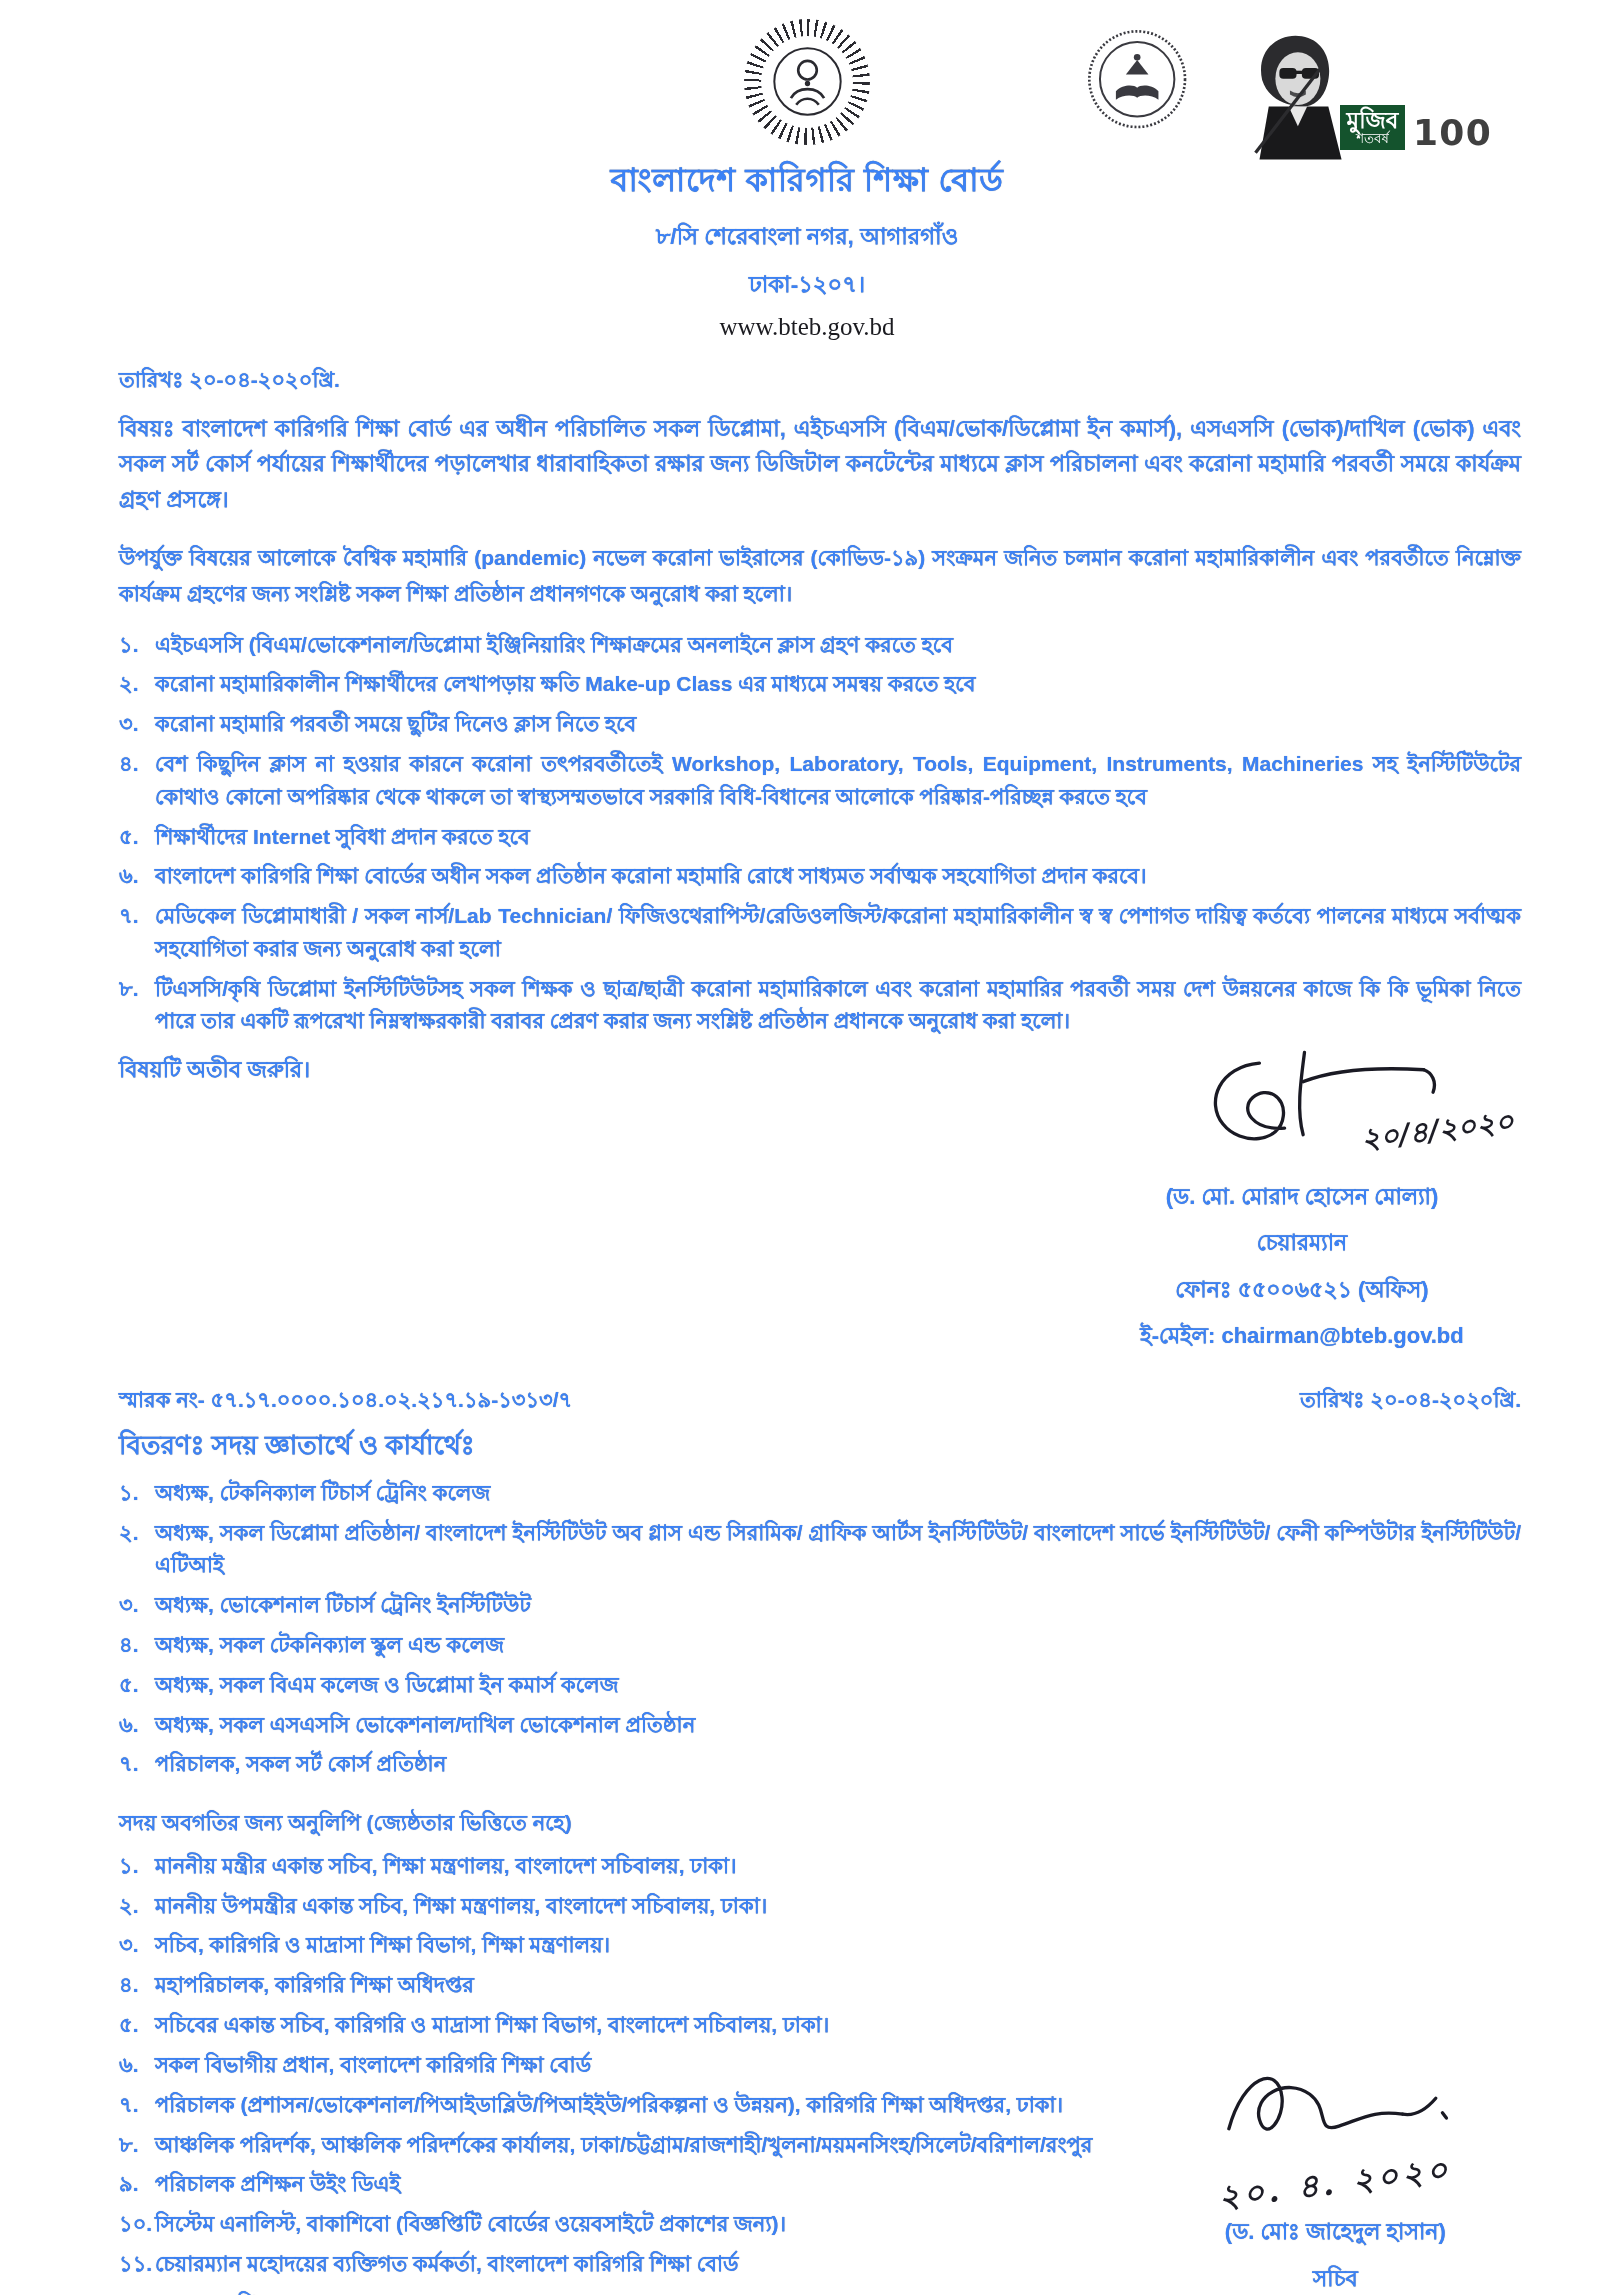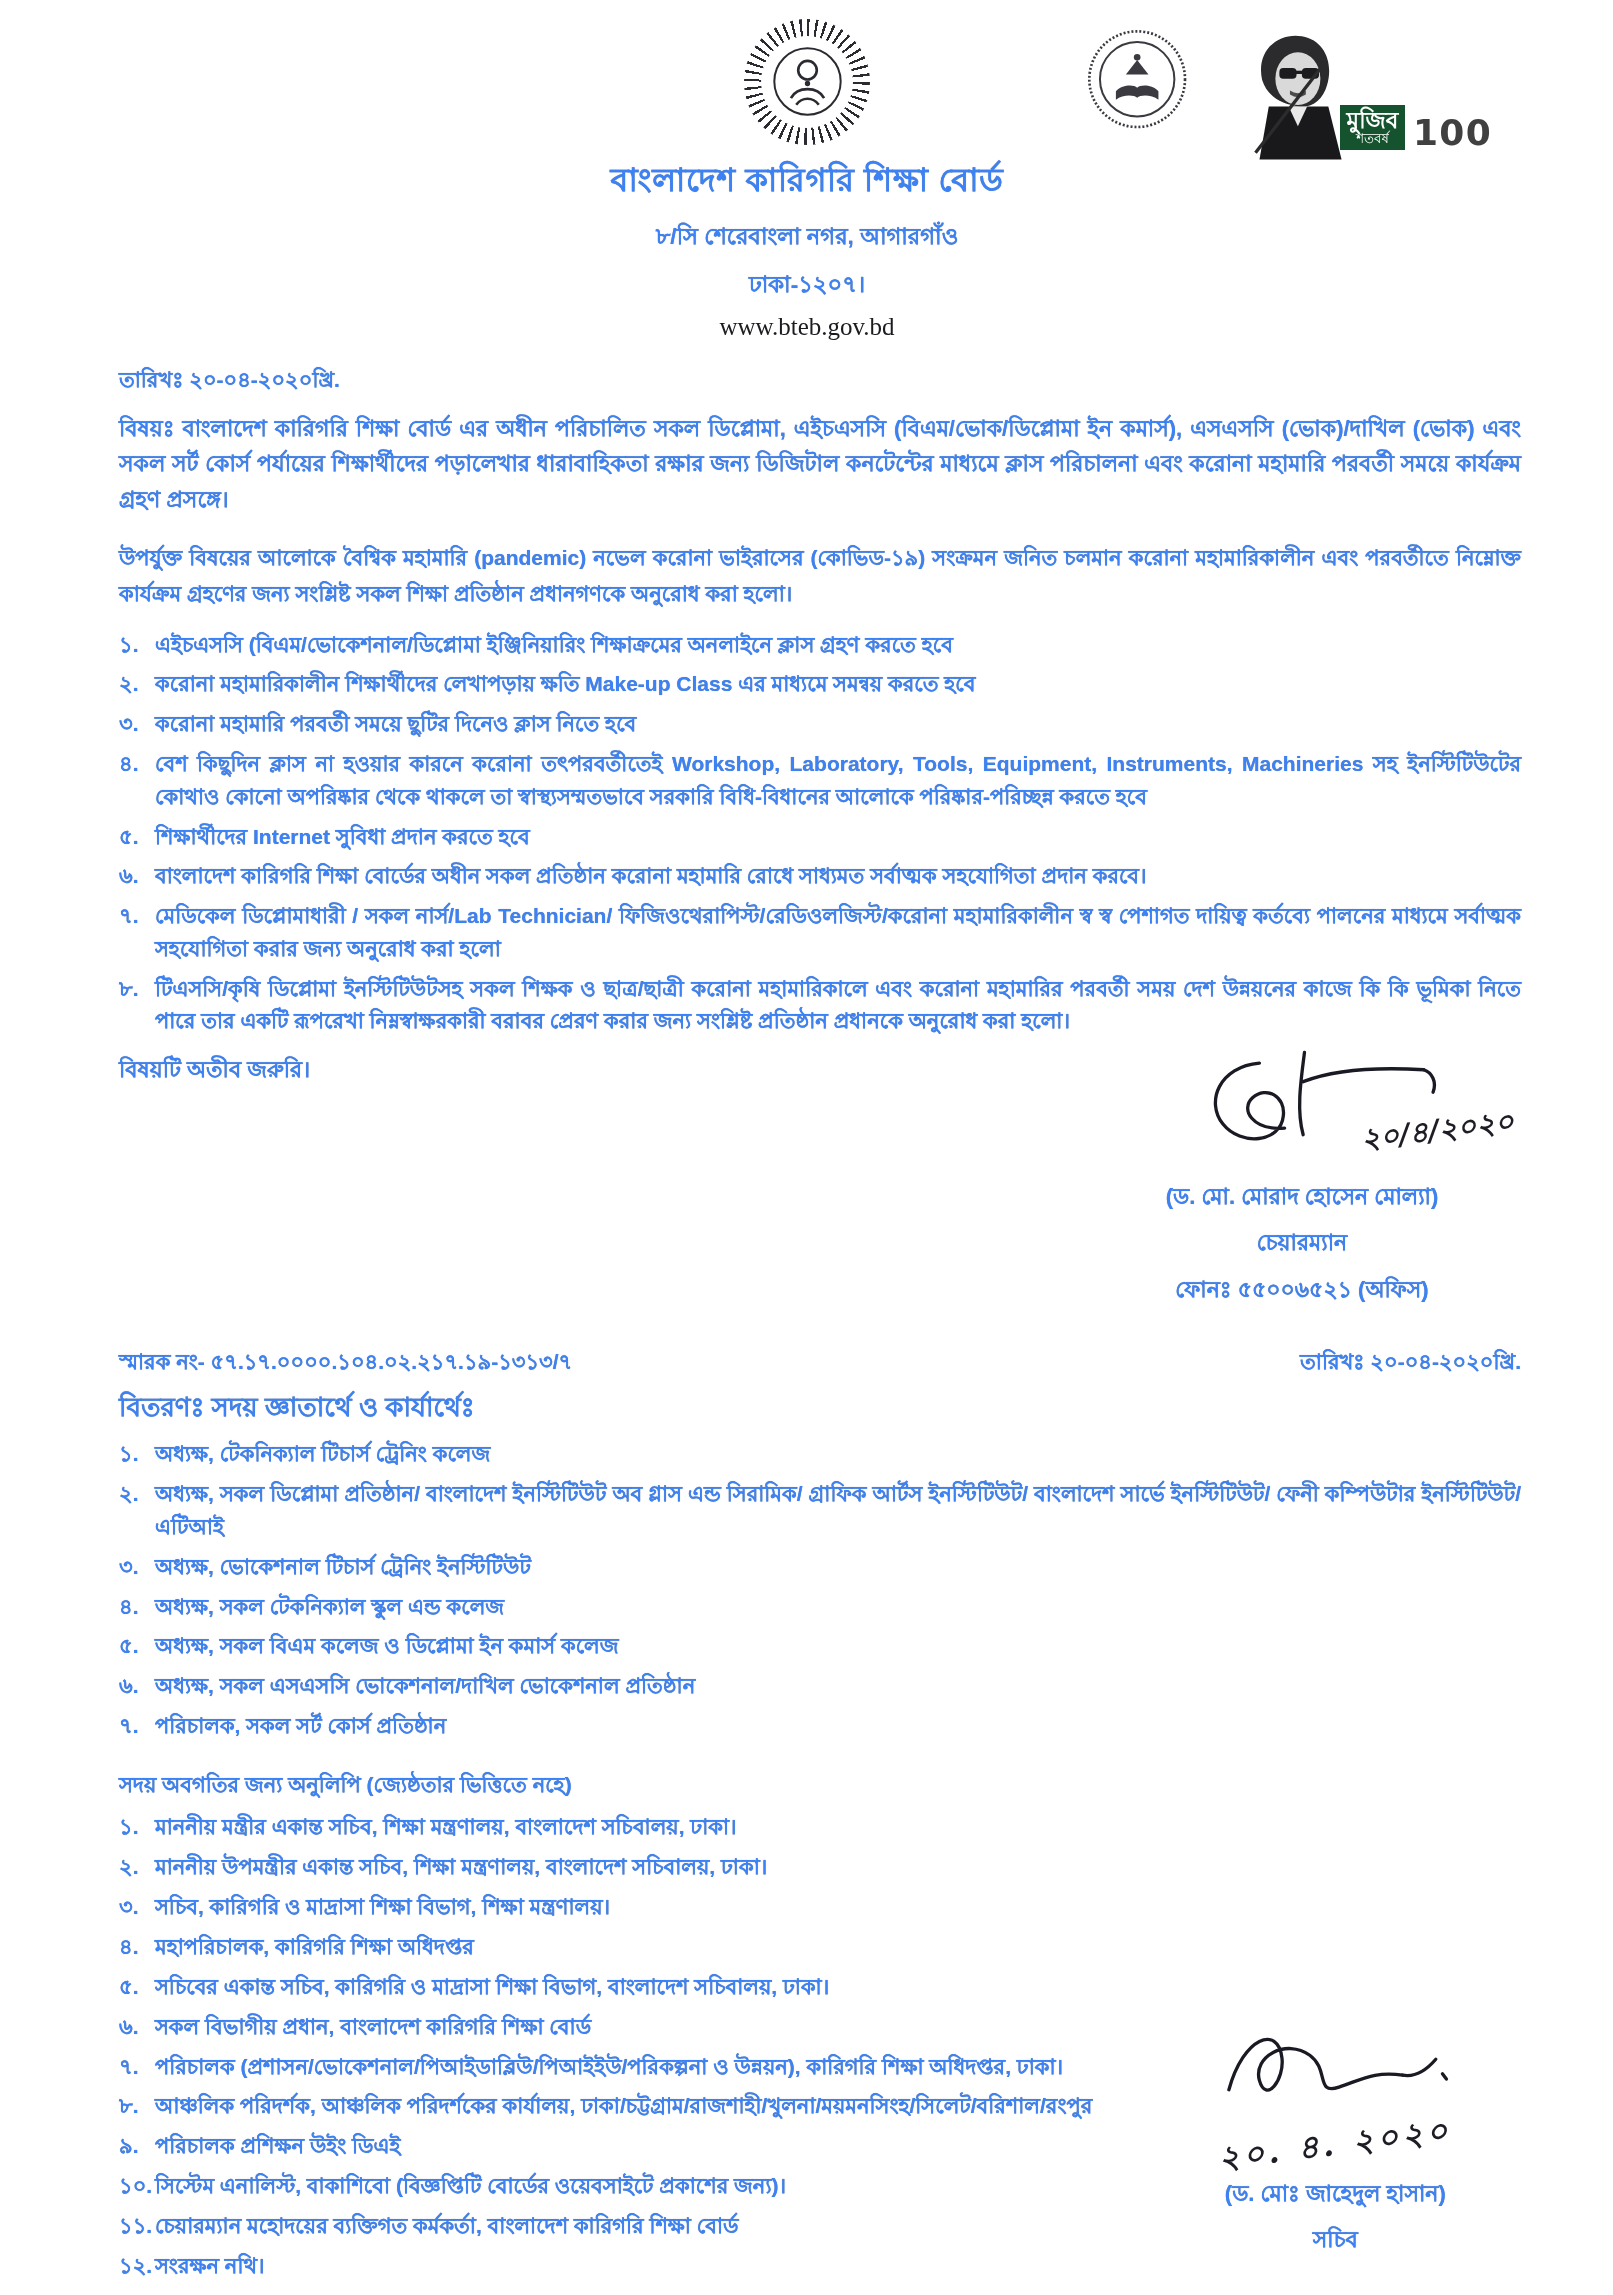--- a/index.html
+++ b/index.html
@@ -171,23 +171,24 @@
           <path d="M150,30 C90,35 68,88 95,122 C122,156 182,150 186,110 C190,80 160,64 140,82 C120,100 140,132 188,128"></path>
           <path d="M218,14 C212,60 206,102 216,138"></path>
           <path d="M216,58 C262,40 330,36 398,40"></path>
           <path d="M398,40 C410,44 418,58 412,74"></path>
         </g>
       </svg>
       <span class="hand-date">২০/৪/২০২০</span>
       <div class="sig-name scan">(ড. মো. মোরাদ হোসেন মোল্যা)</div>
       <div class="sig-line scan">চেয়ারম্যান</div>
       <div class="sig-line scan">ফোনঃ ৫৫০০৬৫২১ (অফিস)</div>
-    </div>
-
-    <div class="memorow scan" style="margin-top:37px;align-items:flex-end;">
+      <div class="sig-line scan">ই-মেইল: chairman@bteb.gov.bd</div>
+    </div>
+
+    <div class="memorow scan" style="margin-top:29px;align-items:flex-end;">
       <span>স্মারক নং- ৫৭.১৭.০০০০.১০৪.০২.২১৭.১৯-১৩১৩/৭</span>
       <span>তারিখঃ ২০-০৪-২০২০খ্রি.</span>
     </div>
 
     <div class="dist-heading scan">বিতরণঃ সদয় জ্ঞাতার্থে ও কার্যার্থেঃ</div>
 
     <div class="list scan" style="margin-top:6.6px;">
       <div class="item">
         <span class="num">১.</span>
         <span class="txt">অধ্যক্ষ, টেকনিক্যাল টিচার্স ট্রেনিং কলেজ</span>

